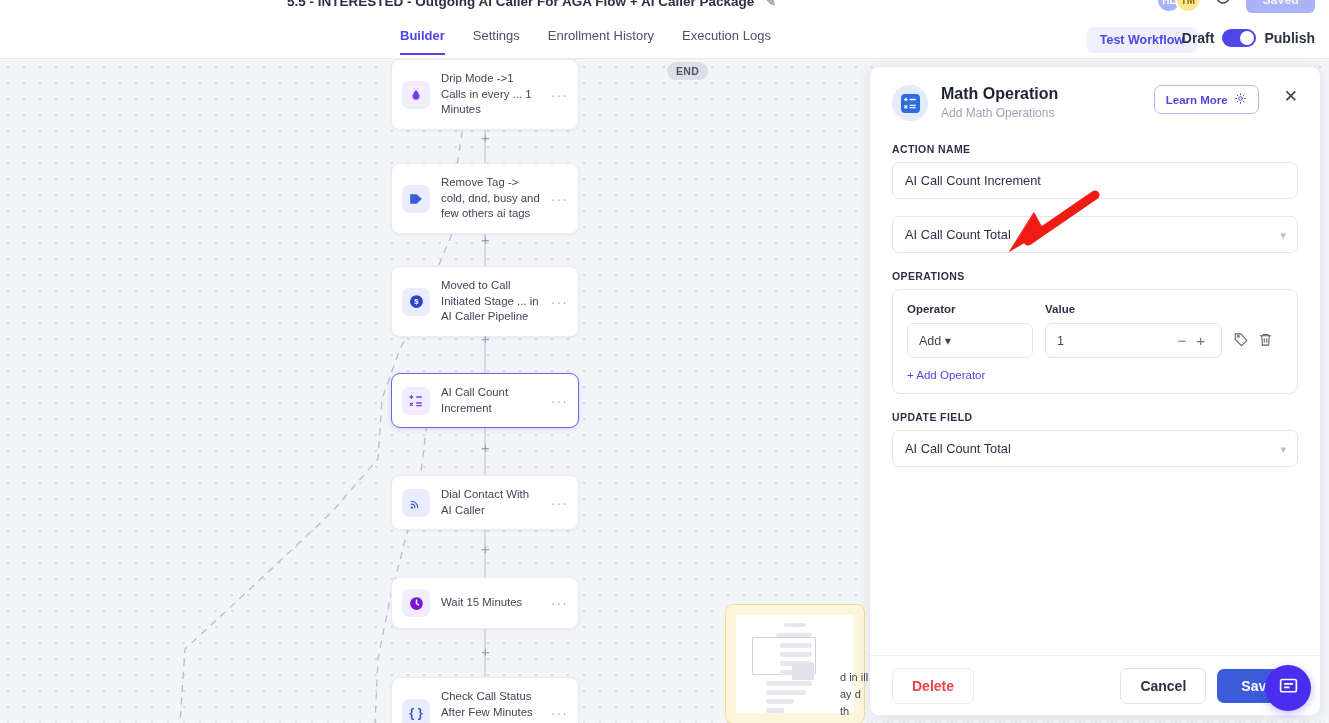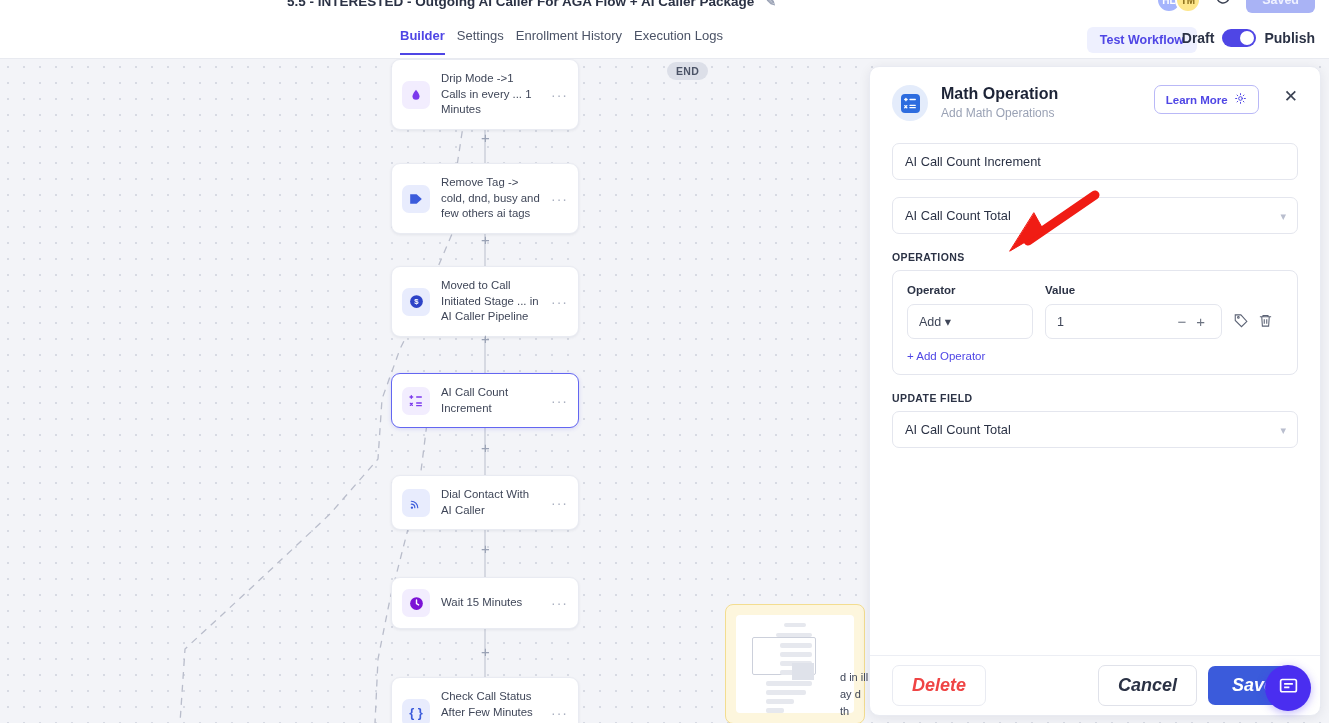--- a/index.html
+++ b/index.html
@@ -35,21 +35,21 @@
   .av2 { background: #fde68a; color:#8a6d1a; }
   .refresh-icon { position:absolute; right:97px; top:-12px; width:18px; height:18px; color:#3b4253; }
   .saved-btn {
     position: absolute; right: 14px; top: -13px;
     background: #a9b3f5; color: #f0f2ff; border: none; border-radius: 6px;
     padding: 6px 16px; font-size: 12.5px; font-weight: 600;
     font-family: "Liberation Sans", sans-serif;
   }
 
   
-  .tabs { position: absolute; left: 400px; top: 28px; display: flex; gap: 12px; }
+  .tabs { position: absolute; left: 400px; top: 28px; display: flex; gap: 28px; }
   .tab {
     font-size: 13px; color: #4b5366; padding-bottom: 10px; cursor: pointer;
     white-space: nowrap;
   }
   .tab.active { color: #4f46e5; font-weight: 600; border-bottom: 2.5px solid #4f46e5; }
 
   .testwf-btn {
     position: absolute; right: 132px; top: 27px;
     background: #eef0fe; color: #4f46e5; border: none; border-radius: 6px;
     padding: 6px 13px; font-size: 12.5px; font-weight: 600;
@@ -184,22 +184,22 @@
   .add-op {
     margin-top: 11px; color: #4f46e5; font-size: 11.5px; font-weight: 400; cursor: pointer;
   }
 
   .panel-foot {
     position: absolute; left: 0; bottom: 0; width: 100%; height: 60px;
     border-top: 1px solid #eceef4; display: flex; align-items: center;
     padding: 0 22px; gap: 11px;
   }
   .btn {
-    border-radius: 7px; padding: 9px 19px; font-size: 18px; font-weight: 600;
-    font-family: "Liberation Sans", sans-serif; cursor: pointer; background:#fff;font-style:italic;
+    border-radius: 7px; padding: 9px 19px; font-size: 14px; font-weight: 600;
+    font-family: "Liberation Sans", sans-serif; cursor: pointer; background:#fff;
   }
   .btn-delete { border: 1px solid #e9ebf2; color: #ef4444; }
   .btn-cancel { border: 1px solid #e0e2ea; color: #2b3245; margin-left: auto; }
   .btn-save { border: none; background: #3b5bdb; color: #fff; padding: 9px 24px; }
 
   .fab {
     position: absolute; right: 18px; bottom: 12px; width: 46px; height: 46px;
     border-radius: 50%; background: #4a2ef0; display: flex;
     align-items: center; justify-content: center; cursor: pointer;
     box-shadow: 0 2px 8px rgba(74,46,240,.35);
@@ -391,20 +391,21 @@
             <path d="M12 3v2M12 19v2M3 12h2M19 12h2M5.6 5.6l1.4 1.4M17 17l1.4 1.4M18.4 5.6L17 7M7 17l-1.4 1.4"></path>
         </svg>
       </span>
     </button>
     <div class="close-x">✕</div>
   </div>
 
   <div class="panel-body">
 
     <div>
+      <div class="fld-label">ACTION NAME</div>
       <input class="fld-input" value="AI Call Count Increment" style="">
     </div>
 
     <div class="gap"></div>
 
     <div>
       <div class="select-wrap">
         <div class="fld-input">AI Call Count Total</div>
         <span class="chev">▾</span>
       </div>

